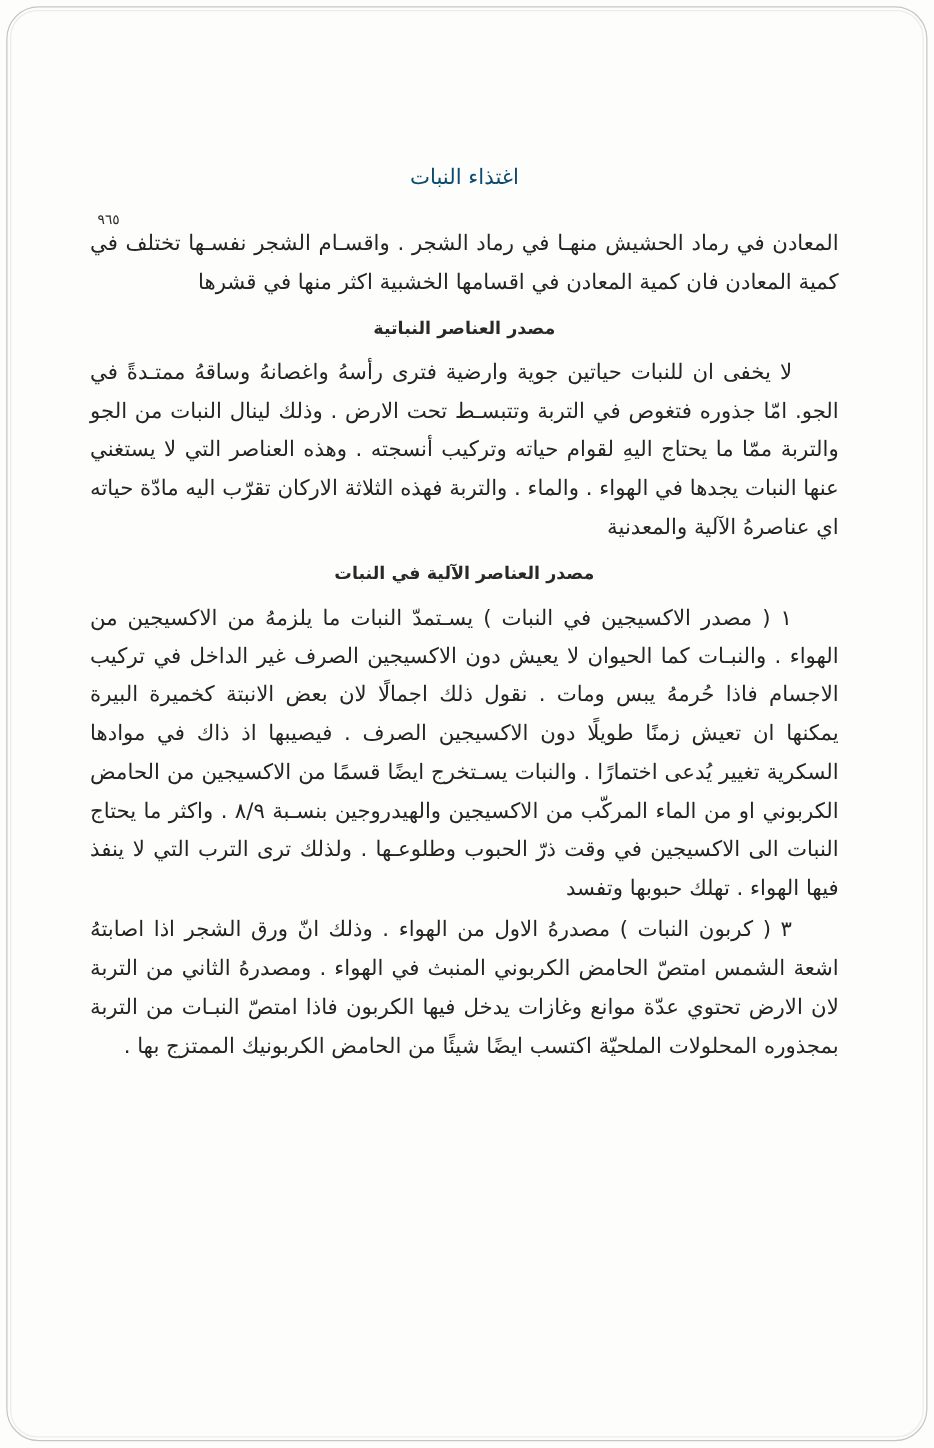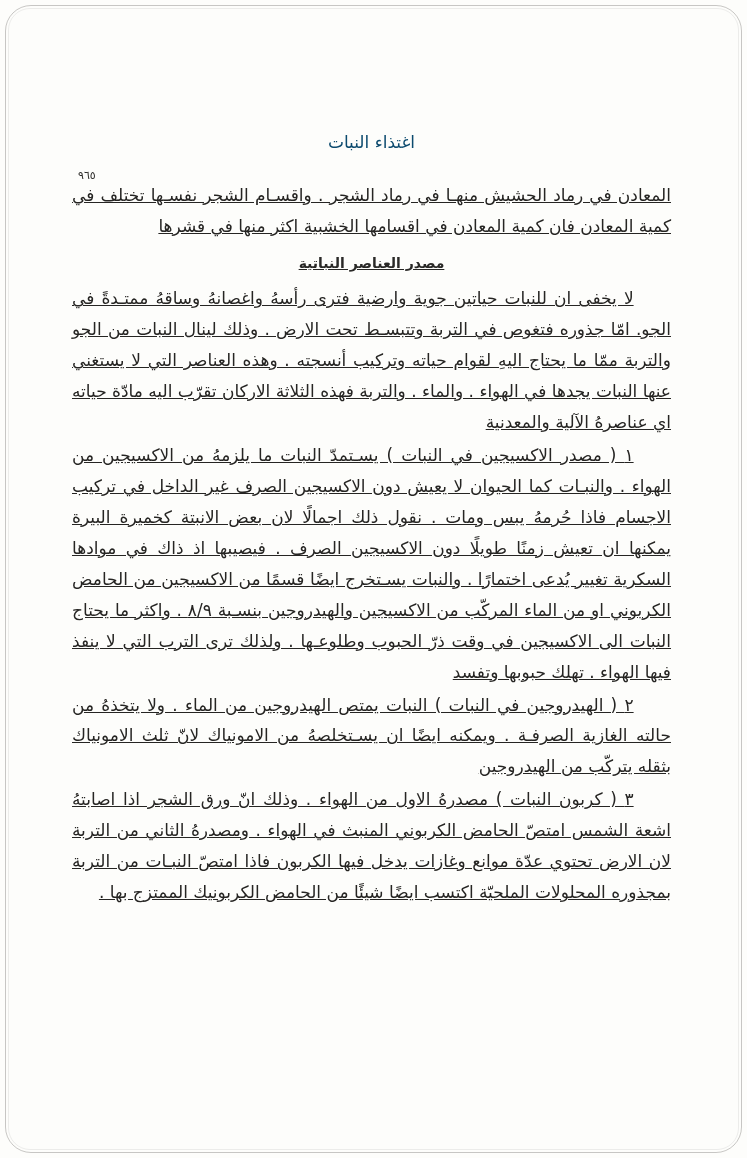--- a/index.html
+++ b/index.html
@@ -54,21 +54,20 @@
     top: 1px;
     font-size: 11px;
     color: #2a2927;
     margin-top: 36px;
   }
   .body-text {
     font-size: 17px;
     line-height: 1.82;
     text-align: justify;
     color: #262523;
-    text-decoration: underline;
   }
   p.para {
     margin: 0 0 2px 0;
   }
   p.para.indent {
     text-indent: 2.2em;
   }
   h3.section-heading {
     font-size: 14px;
     font-weight: bold;
@@ -91,23 +90,23 @@
   </div>
 
   <div class="body-text">
 
     <p class="para">المعادن في رماد الحشيش منهـا في رماد الشجر . واقسـام الشجر نفسـها تختلف في كمية المعادن فان كمية المعادن في اقسامها الخشبية اكثر منها في قشرها</p>
 
     <h3 class="section-heading">مصدر العناصر النباتية</h3>
 
     <p class="para indent">لا يخفى ان للنبات حياتين جوية وارضية فترى رأسهُ واغصانهُ وساقهُ ممتـدةً في الجو. امّا جذوره فتغوص في التربة وتتبسـط تحت الارض . وذلك لينال النبات من الجو والتربة ممّا ما يحتاج اليهِ لقوام حياته وتركيب أنسجته . وهذه العناصر التي لا يستغني عنها النبات يجدها في الهواء . والماء . والتربة فهذه الثلاثة الاركان تقرّب اليه مادّة حياته اي عناصرهُ الآلية والمعدنية</p>
 
+    <h3 class="section-heading">مصدر العناصر الآلية في النبات</h3>
 
 
     <p class="para indent">١  ( مصدر الاكسيجين في النبات )  يسـتمدّ النبات ما يلزمهُ من الاكسيجين من الهواء . والنبـات كما الحيوان لا يعيش دون الاكسيجين الصرف غير الداخل في تركيب الاجسام فاذا حُرمهُ يبس ومات . نقول ذلك اجمالًا لان بعض الانبتة كخميرة البيرة يمكنها ان تعيش زمنًا طويلًا دون الاكسيجين الصرف . فيصيبها اذ ذاك في موادها السكرية تغيير يُدعى اختمارًا . والنبات يسـتخرج ايضًا قسمًا من الاكسيجين من الحامض الكربوني او من الماء المركّب من الاكسيجين والهيدروجين بنسـبة ٨/٩ . واكثر ما يحتاج النبات الى الاكسيجين في وقت ذرّ الحبوب وطلوعـها . ولذلك ترى الترب التي لا ينفذ فيها الهواء . تهلك حبوبها وتفسد</p>
 
-    <p class="para indent">٢  ( الهيدروجين في النبات )  النبات يمتص الهيدروجين من الماء . ولا يتخذهُ من حالته الغازية الصرفـة . ويمكنه ايضًا ان يسـتخلصهُ من الامونياك لانّ ثلث الامونياك بثقله يتركّب من الهيدروجين</p>
 
     <p class="para indent">٣  ( كربون النبات )  مصدرهُ الاول من الهواء . وذلك انّ ورق الشجر اذا اصابتهُ اشعة الشمس امتصّ الحامض الكربوني المنبث في الهواء . ومصدرهُ الثاني من التربة لان الارض تحتوي عدّة موانع وغازات يدخل فيها الكربون فاذا امتصّ النبـات من التربة بمجذوره المحلولات الملحيّة اكتسب ايضًا شيئًا من الحامض الكربونيك الممتزج بها .</p>
 
   </div>
 
 </div>
 
 </body></html>

